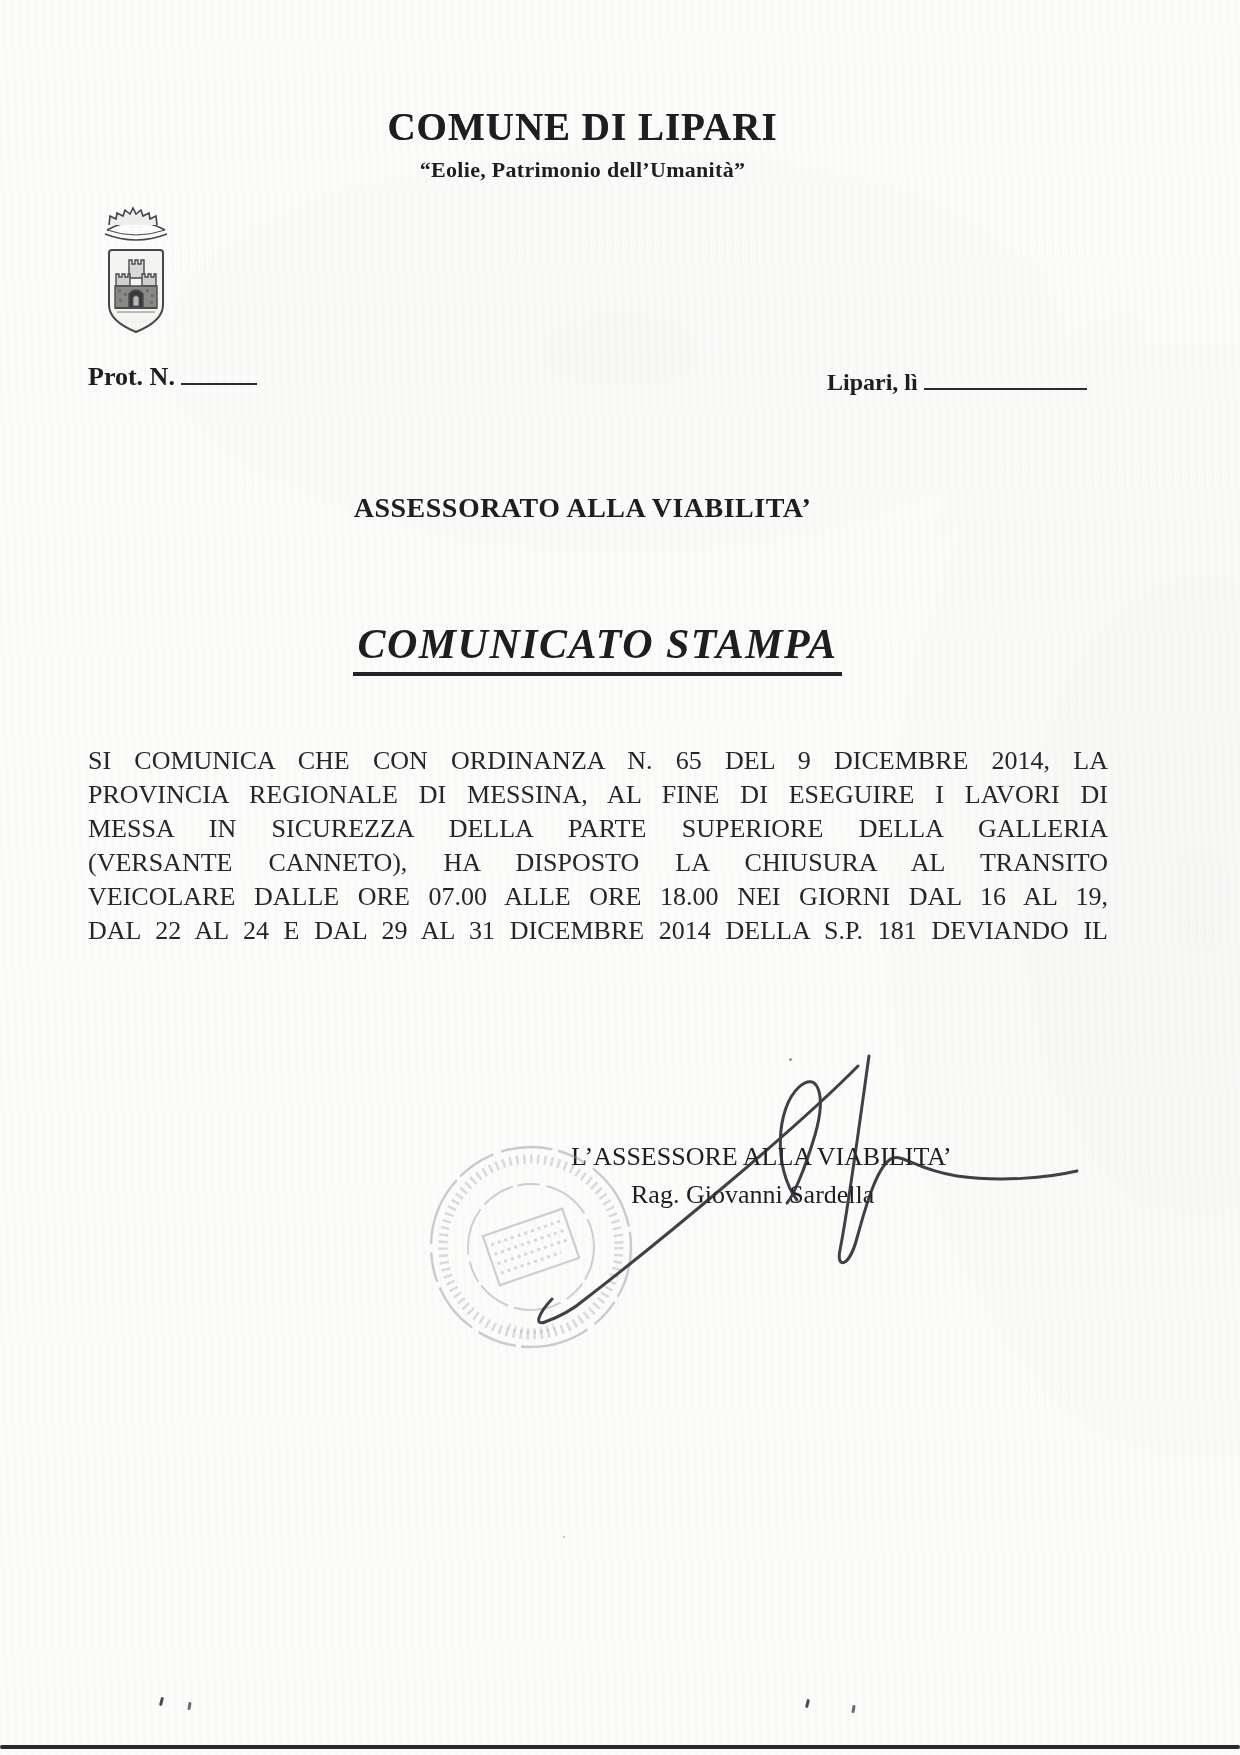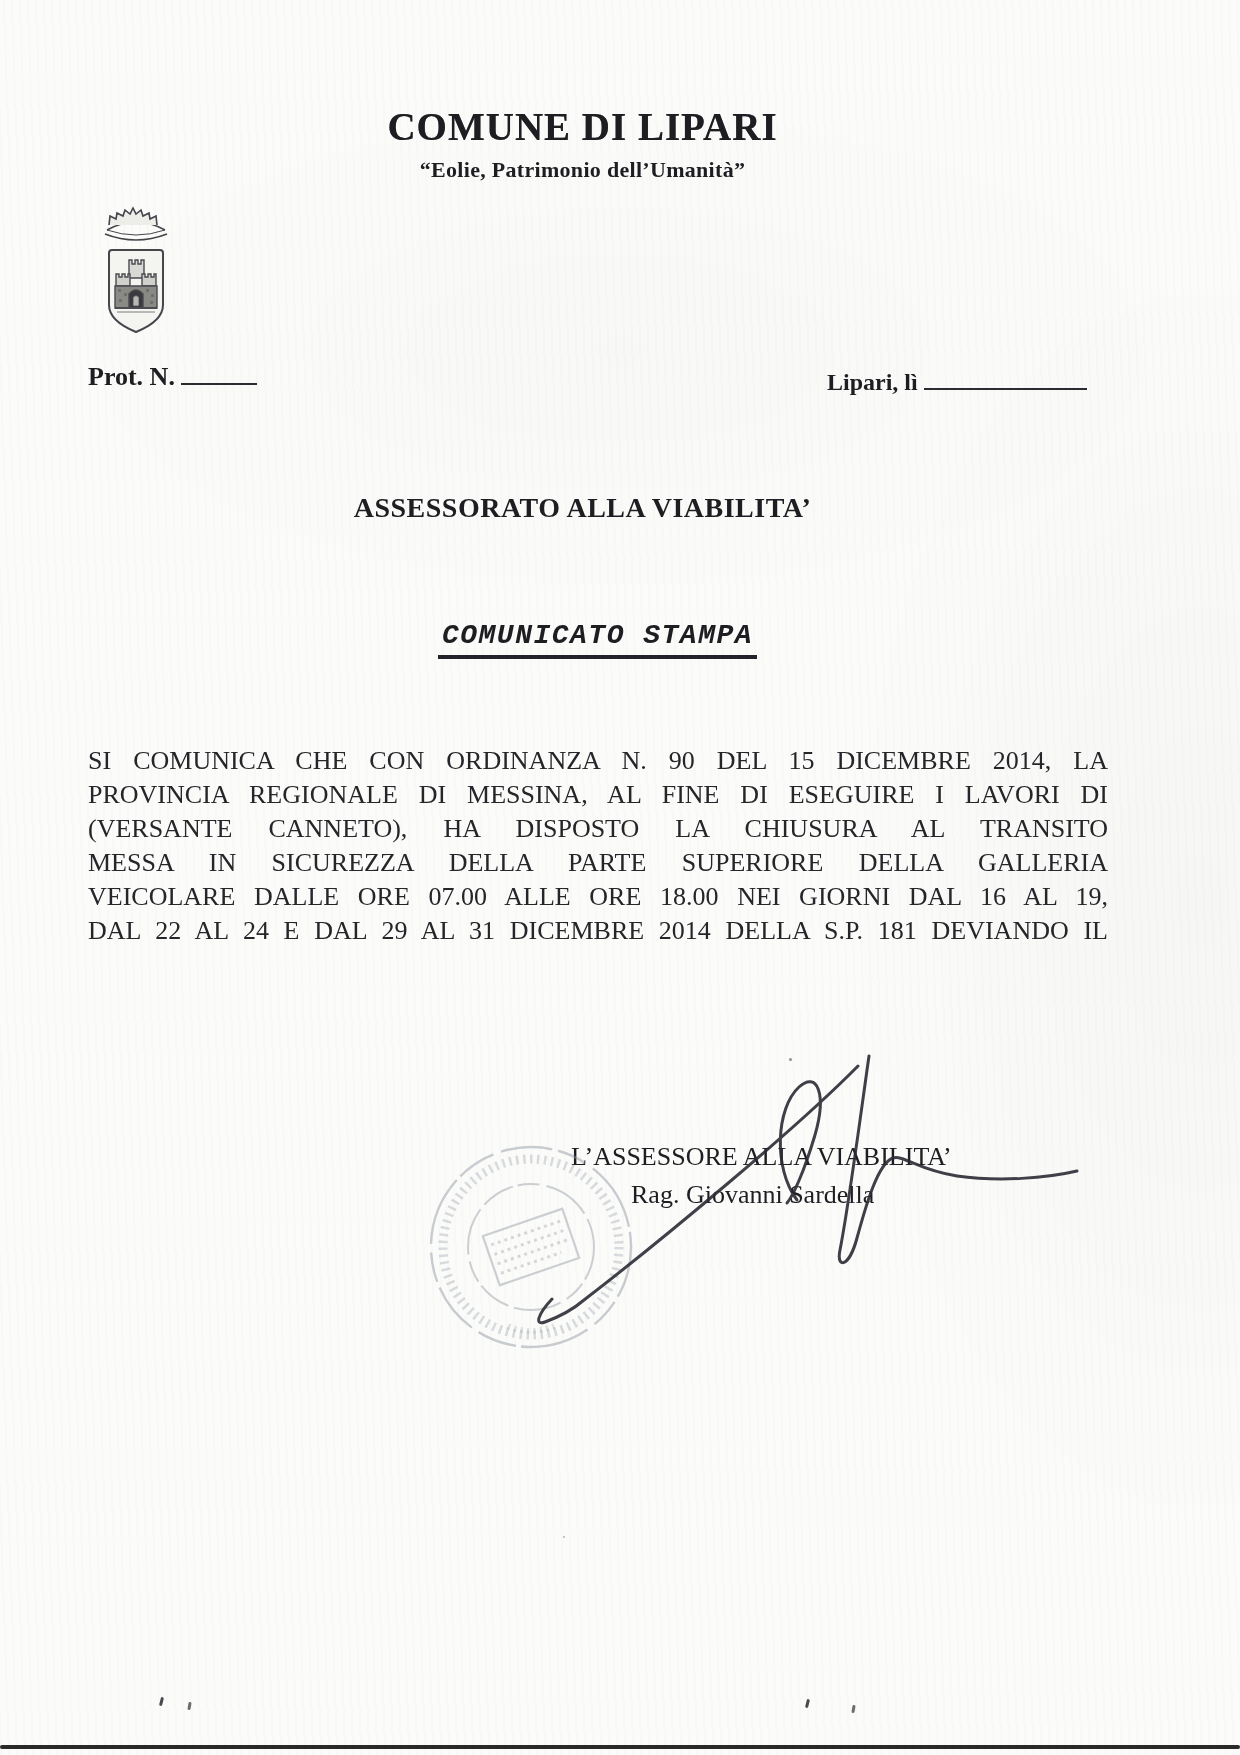--- a/index.html
+++ b/index.html
@@ -30,22 +30,22 @@
   .blank-line{display:inline-block;border-bottom:2px solid #2b2b30;height:18px;vertical-align:baseline;}
   .prot .blank-line{width:76px;margin-left:6px;}
   .place{position:absolute;left:827px;top:369px;font-size:24px;font-weight:bold;}
   .place .blank-line{width:163px;margin-left:6px;}
   .department{
     position:absolute;left:0;top:492px;width:1165px;text-align:center;
     font-size:28px;font-weight:bold;letter-spacing:0.5px;
   }
   .doc-title-wrap{position:absolute;left:0;top:620px;width:1195px;text-align:center;}
   .doc-title{
-    display:inline-block;font-size:28px;font-weight:bold;font-style:italic;
-    letter-spacing:1.5px;border-bottom:4px solid #23232a;padding:0 4px 4px 4px;font-family:Liberation Mono, monospace;
+    display:inline-block;font-size:42px;font-weight:bold;font-style:italic;
+    letter-spacing:1.5px;border-bottom:4px solid #23232a;padding:0 4px 4px 4px;
   }
   .body-text{position:absolute;left:88px;top:744px;width:1020px;font-size:26px;line-height:34px;color:#26262a;}
   .body-line{text-align:justify;text-align-last:justify;white-space:normal;}
   .body-line.last{text-align-last:left;}
   .sig-role{position:absolute;left:571px;top:1142px;font-size:26px;white-space:nowrap;}
   .sig-name{position:absolute;left:631px;top:1180px;font-size:26px;white-space:nowrap;}
   .stamp{position:absolute;left:420px;top:1136px;width:222px;height:222px;opacity:0.85;}
   .signature-svg{position:absolute;left:500px;top:1030px;width:610px;height:315px;}
   .scan-edge{position:absolute;left:0;top:1745px;width:1240px;height:4px;background:#2a2a2a;border-radius:2px;}
   .speck{position:absolute;background:#4a4a4e;border-radius:2px;}
@@ -108,24 +108,24 @@
     <span>Lipari, lì</span><span class="blank-line"></span>
   </div>
 
   <div class="department">ASSESSORATO ALLA VIABILITA’</div>
 
   <div class="doc-title-wrap">
     <span class="doc-title">COMUNICATO STAMPA</span>
   </div>
 
   <div class="body-text">
-    <div class="body-line">SI COMUNICA CHE CON ORDINANZA N. 90 DEL 15 DICEMBRE 2014, LA</div>
+    <div class="body-line">SI COMUNICA CHE CON ORDINANZA N. 65 DEL 9 DICEMBRE 2014, LA</div>
     <div class="body-line">PROVINCIA REGIONALE DI MESSINA, AL FINE DI ESEGUIRE I LAVORI DI</div>
+    <div class="body-line">MESSA IN SICUREZZA DELLA PARTE SUPERIORE DELLA GALLERIA</div>
     <div class="body-line">(VERSANTE CANNETO), HA DISPOSTO LA CHIUSURA AL TRANSITO</div>
-    <div class="body-line">MESSA IN SICUREZZA DELLA PARTE SUPERIORE DELLA GALLERIA</div>
     <div class="body-line">VEICOLARE DALLE ORE 07.00 ALLE ORE 18.00 NEI GIORNI DAL 16 AL 19,</div>
     <div class="body-line">DAL 22 AL 24 E DAL 29 AL 31 DICEMBRE 2014 DELLA S.P. 181 DEVIANDO IL</div>
   </div>
 
   <div class="sig-role">L’ASSESSORE ALLA VIABILITA’</div>
   <div class="sig-name">Rag. Giovanni Sardella</div>
 
   <svg class="stamp" viewBox="0 0 222 222">
     <g stroke="#8e959e" fill="none">
       <circle cx="111" cy="111" r="100" stroke-width="2.4" opacity="0.55" stroke-dasharray="52 6 30 9 70 5 40 8"></circle>

